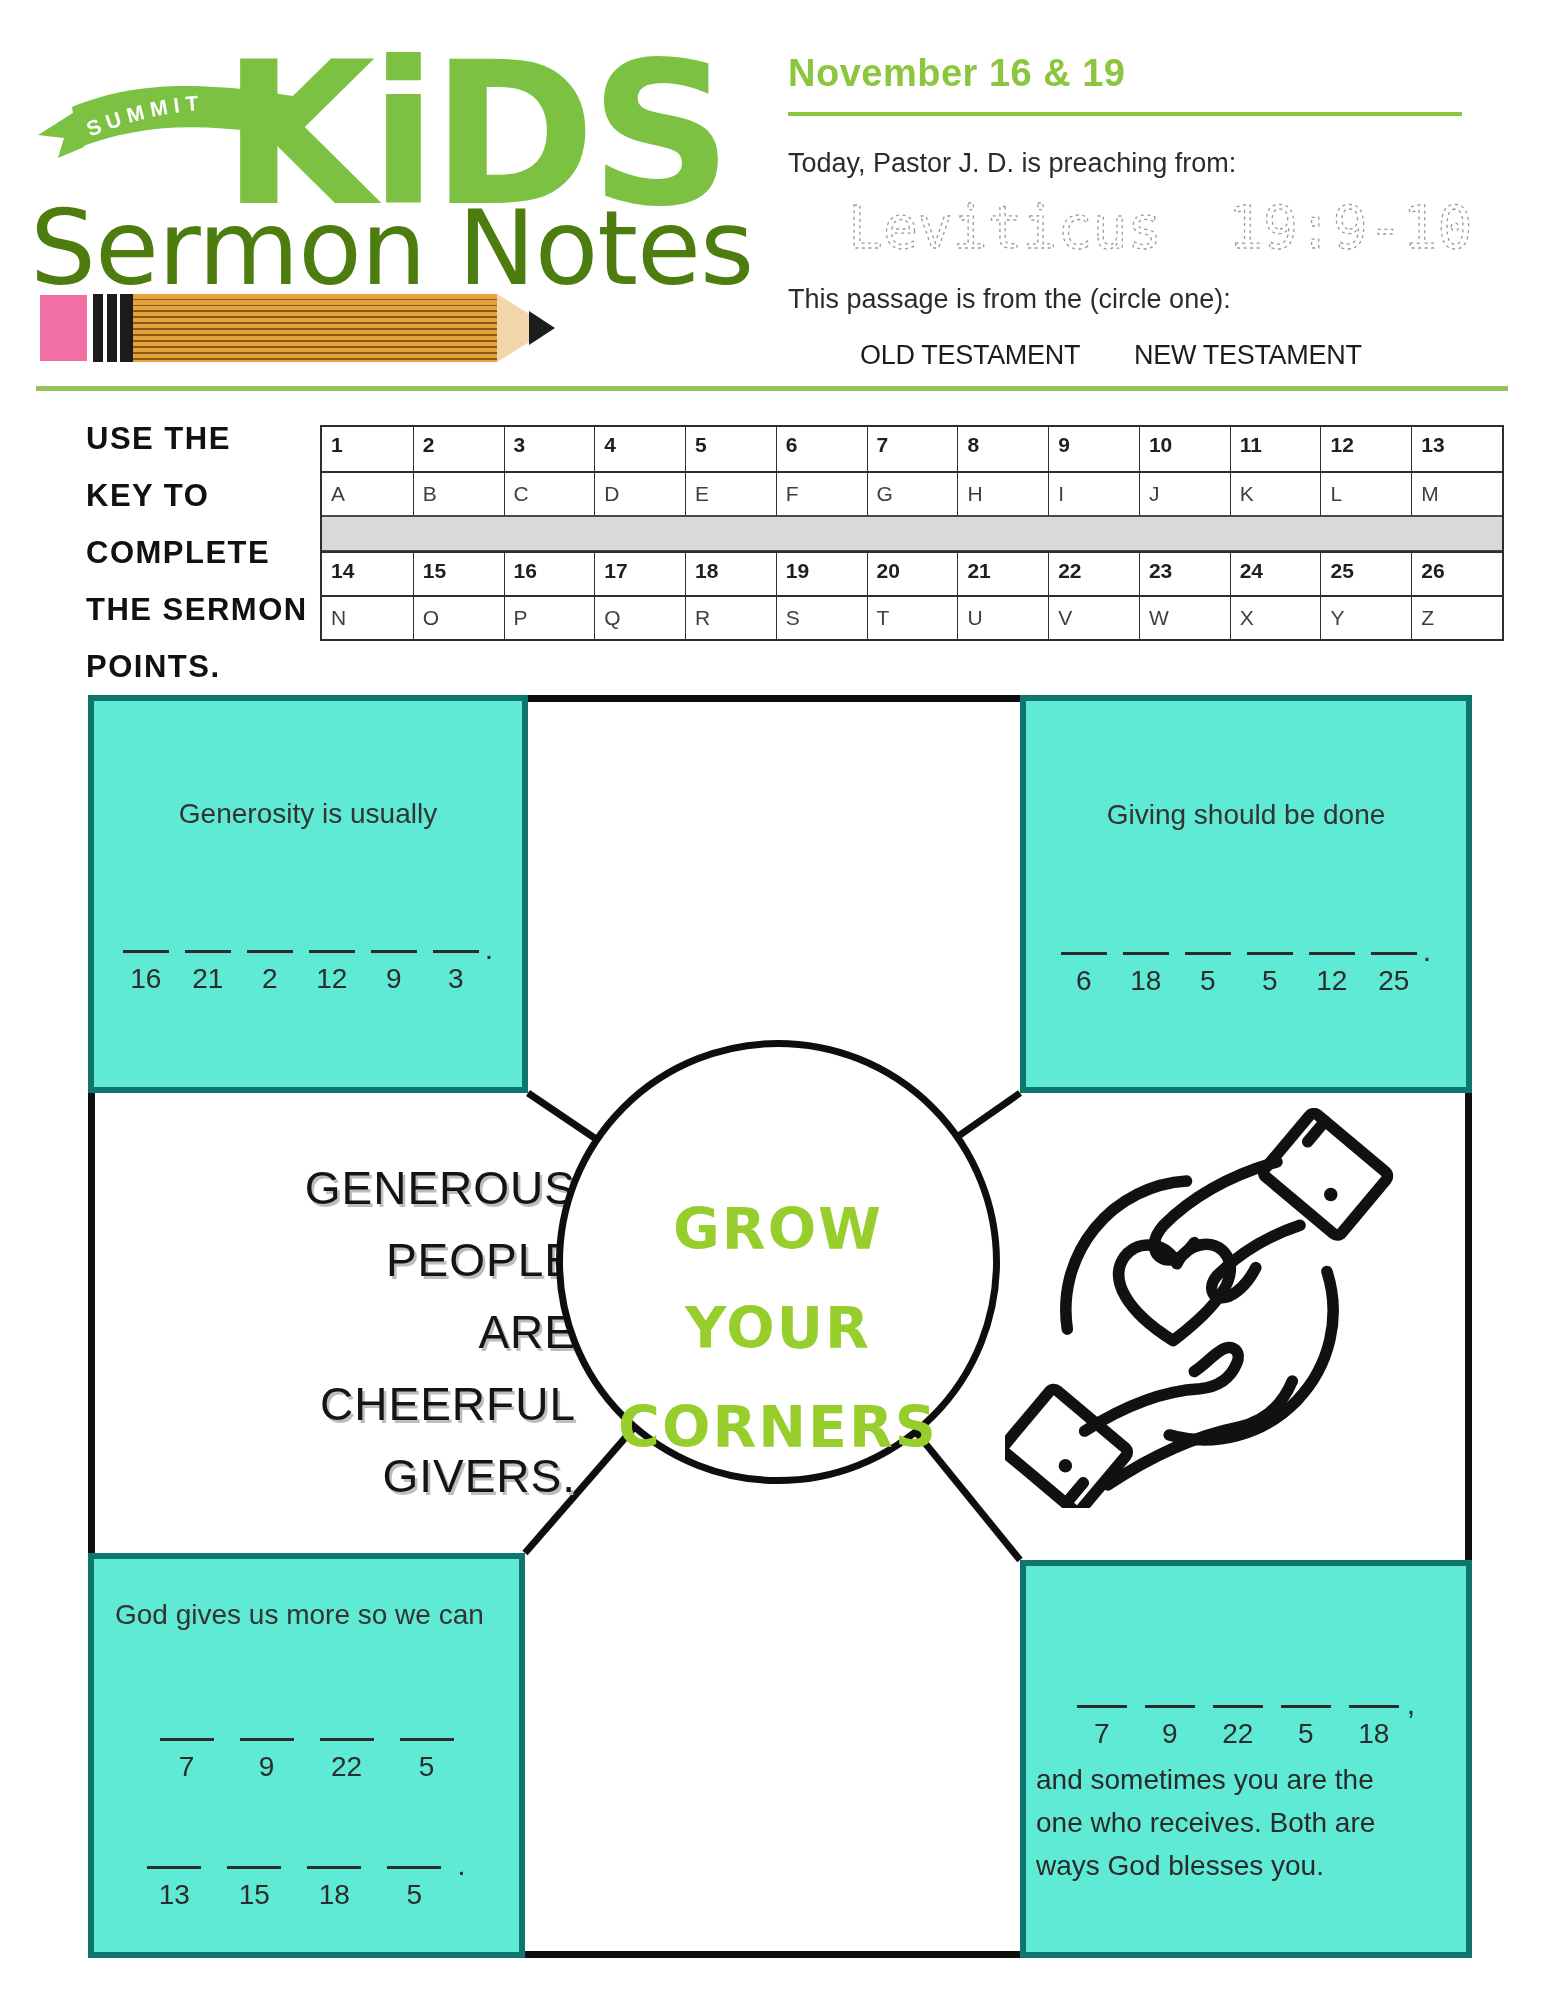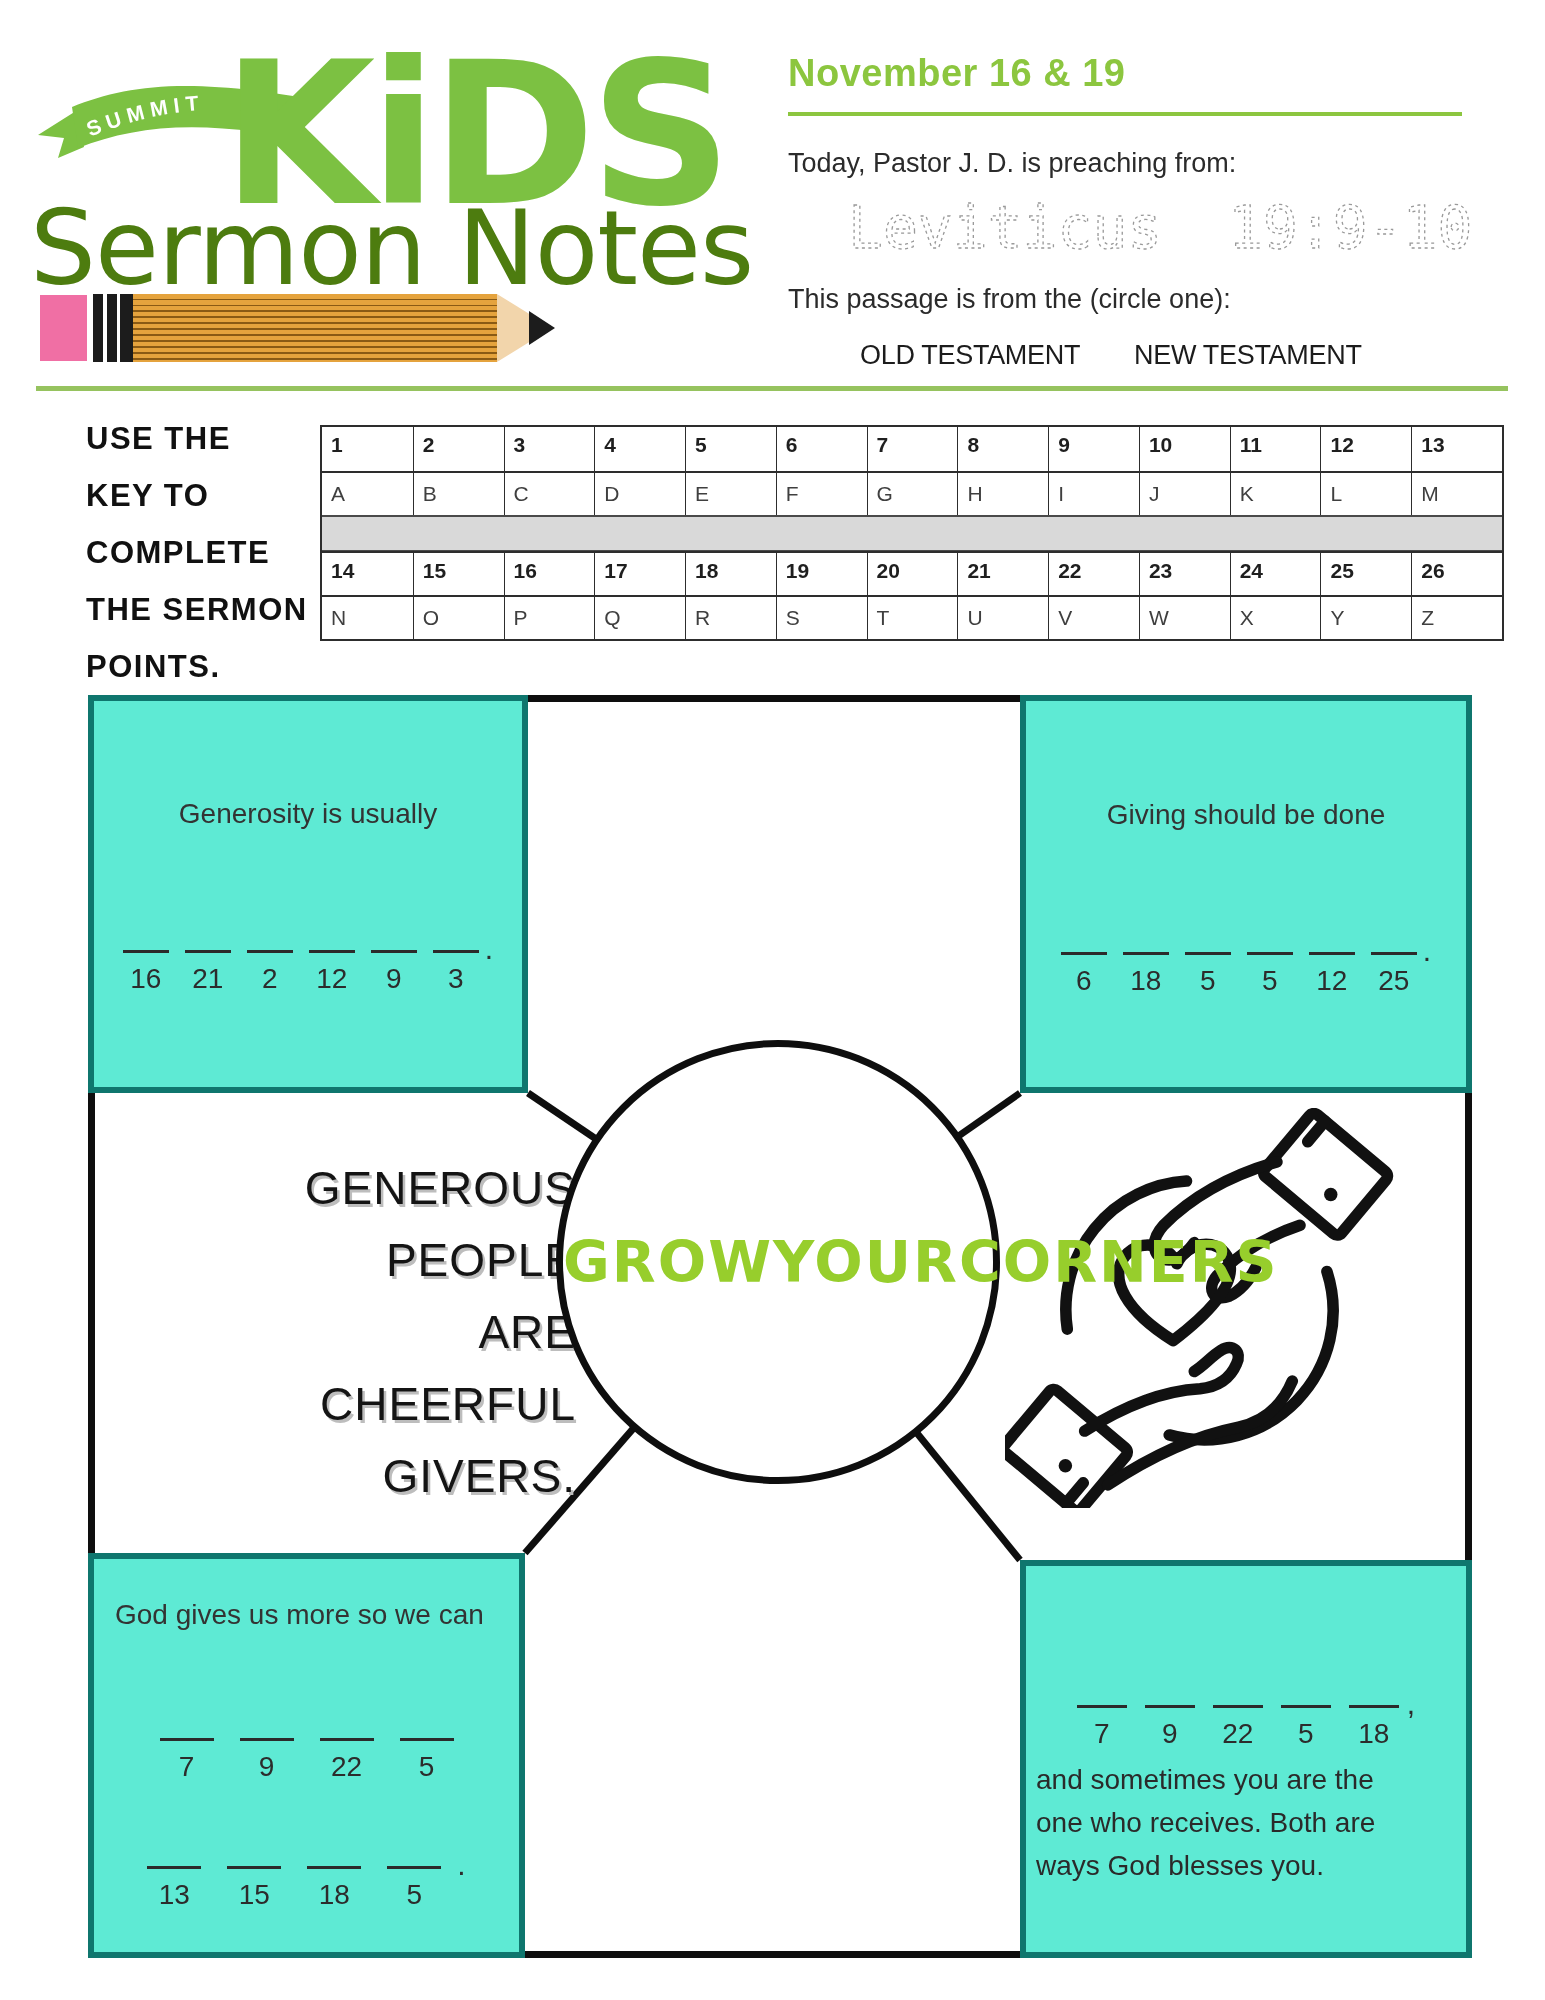--- a/index.html
+++ b/index.html
@@ -97,21 +97,21 @@
   #para-br .para-line{font-size:28px;line-height:43px;color:#2a2a2a;}
 
   #statement{left:88px;top:1152px;width:440px;text-align:right;z-index:2;margin-left:48px;}
   #statement .stmt-line{
     font-size:46px;line-height:72px;color:#141414;letter-spacing:1px;
     text-shadow:2.5px 3px 0 #bdbdbd;
   }
 
   #circle{
     left:556px;top:1040px;width:444px;height:444px;border:7px solid #0e0e0e;border-radius:50%;
-    background:#fff;z-index:3;display:flex;justify-content:flex-start;
+    background:#fff;z-index:3;display:flex;flex-direction:column;justify-content:flex-end;
     align-items:center;box-sizing:border-box;text-align:center;
   }
   #circle .grow-line{
     font-family:"DejaVu Sans",sans-serif;font-weight:bold;font-size:57px;line-height:99px;
     color:#97CE2C;letter-spacing:2px;
   }
 
   #hands-icon{left:1005px;top:1108px;width:390px;height:400px;z-index:2;}
 </style>
 </head>

